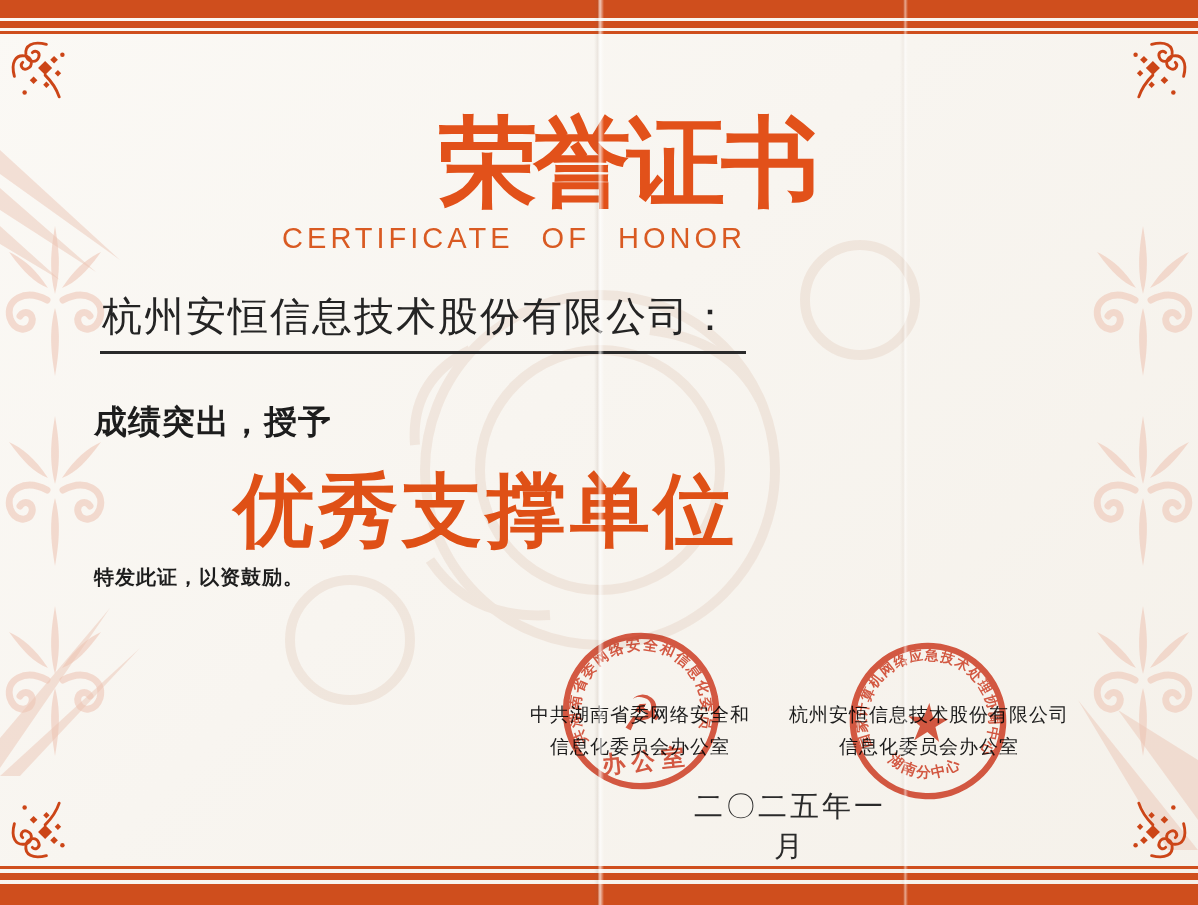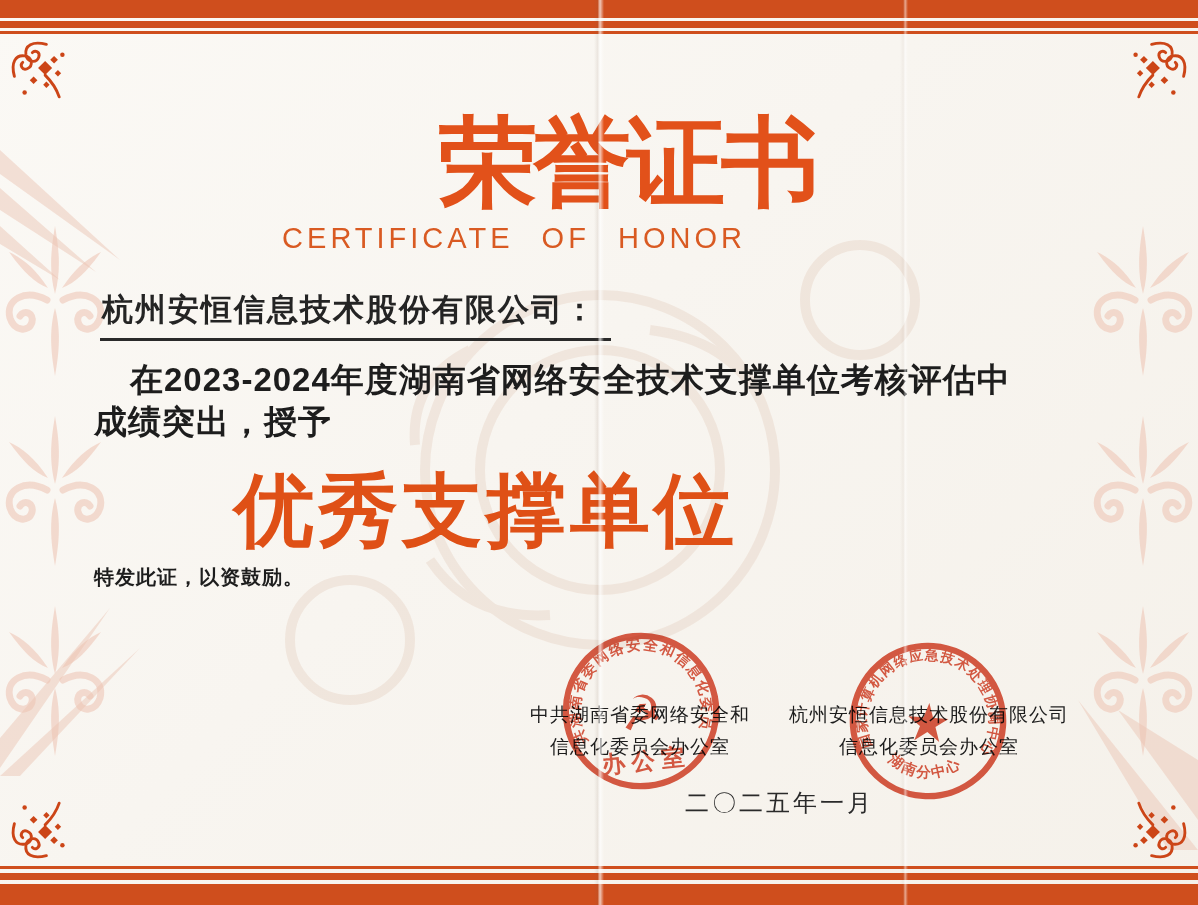--- a/index.html
+++ b/index.html
@@ -27,36 +27,36 @@
   .title-cn{
     left:0;top:108px;width:1198px;text-align:center;
     font-family:"DejaVu Serif","Liberation Serif",serif;font-weight:900;
     font-size:98px;line-height:1.1;letter-spacing:-4px;color:#e2511a;margin-left:28px;
   }
   .title-en{
     left:0;top:222px;width:1028px;text-align:center;
     font-size:29px;letter-spacing:4px;word-spacing:16px;color:#d95a22;font-weight:500;
   }
   .recipient{
-    left:100px;top:289px;font-size:31px;font-weight:bold;color:#242424;
+    left:100px;top:289px;font-size:40px;font-weight:normal;color:#242424;
     letter-spacing:2px;padding:0 14px 7px 2px;border-bottom:3px solid #2a2a2a;
   }
   .body-line{font-size:33px;font-weight:bold;color:#1d1d1d;letter-spacing:1px;line-height:1.15;}
   .body-line-1{left:130px;top:361px;}
   .body-line-2{left:94px;top:403px;}
   .award{
     left:0;top:458px;width:972px;text-align:center;
     font-family:"DejaVu Serif","Liberation Serif",serif;font-weight:900;
     font-size:80px;letter-spacing:4px;color:#df5016;
   }
   .closing{left:94px;top:564px;font-size:20px;font-weight:bold;color:#1d1d1d;letter-spacing:1px;}
   .issuer{font-size:19px;color:#1c1c1c;text-align:center;line-height:32px;letter-spacing:1px;}
   .issuer-left{left:508px;top:699px;width:264px;}
   .issuer-right{left:786px;top:699px;width:286px;}
-  .date{left:685px;top:787px;width:210px;font-size:24px;color:#2a2a2a;letter-spacing:3px;}
+  .date{left:685px;top:787px;width:210px;text-align:center;font-size:29px;color:#2a2a2a;letter-spacing:3px;}
   
   .seal{mix-blend-mode:multiply;opacity:.88;}
   .seal-left{left:555px;top:625px;transform:rotate(-6deg);}
   .seal-right{left:842px;top:635px;transform:rotate(4deg);}
   .seal text{font-family:"DejaVu Sans","Liberation Sans",sans-serif;fill:#d5452c;}
   
   .flourish{width:64px;height:64px;color:#cc4517;}
   .fl-tl{left:8px;top:38px;}
   .fl-tr{left:1126px;top:38px;transform:scaleX(-1);}
   .fl-bl{left:8px;top:798px;transform:scaleY(-1);}
@@ -161,21 +161,20 @@
       <use href="#sym-flourish"></use>
     </svg>
   <svg class="abs flourish fl-br" viewBox="0 0 100 100">
       <use href="#sym-flourish"></use>
     </svg>
 
   <div class="abs title-cn">荣誉证书</div>
   <div class="abs title-en">CERTIFICATE OF HONOR</div>
 
   <div class="abs recipient">杭州安恒信息技术股份有限公司：</div>
-  <div class="abs body-line body-line-1">在2023-2024年度湖南省网络安全技术支撑单位考核评估中</div>
   <div class="abs body-line body-line-2">成绩突出，授予</div>
   <div class="abs award">优秀支撑单位</div>
   <div class="abs closing">特发此证，以资鼓励。</div>
 
   <div class="abs issuer issuer-left">
     <div>中共湖南省委网络安全和</div>
     <div>信息化委员会办公室</div>
   </div>
   <div class="abs issuer issuer-right">
     <div>杭州安恒信息技术股份有限公司</div>

